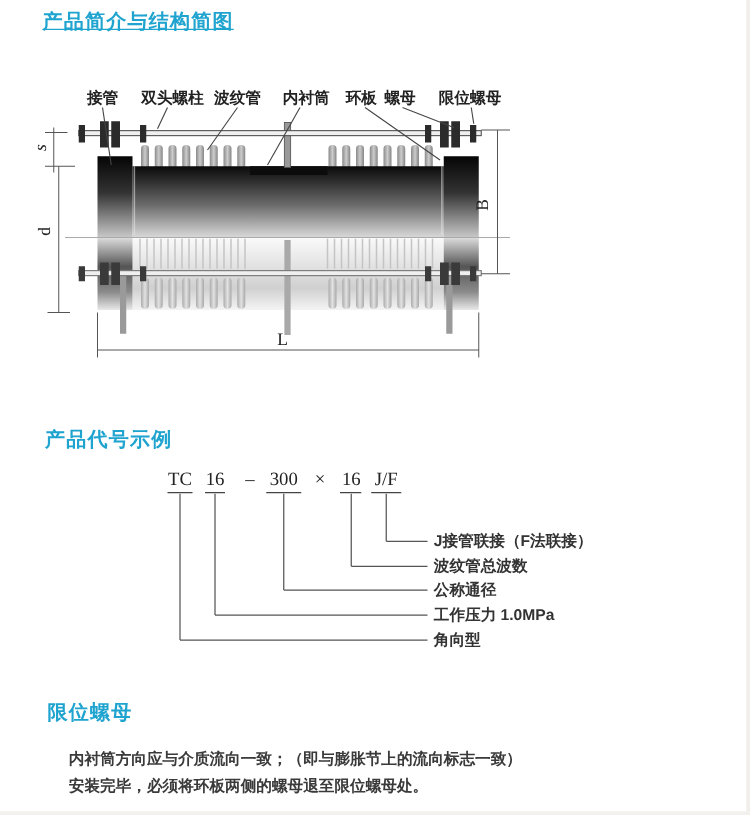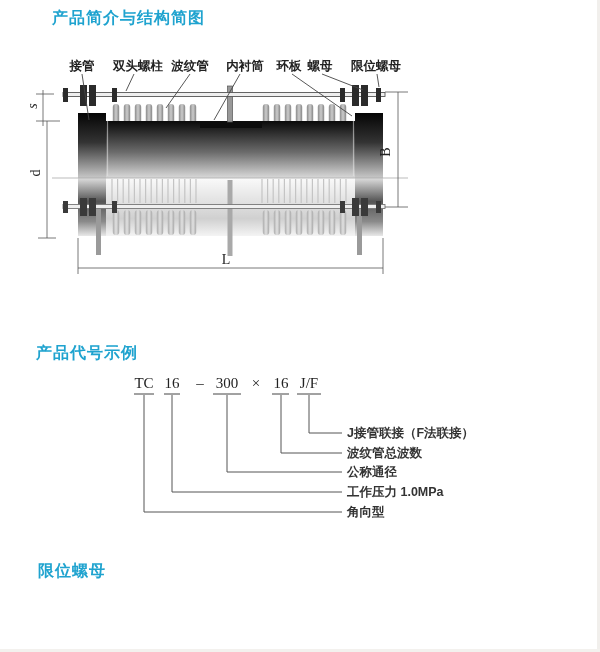--- a/index.html
+++ b/index.html
@@ -7,24 +7,24 @@
     width:600px;height:652px;position:relative;overflow:hidden;
     background:#ffffff;
     font-family:"Liberation Sans", sans-serif;
   }
   .edge-right{position:absolute;right:0;top:0;width:3px;height:652px;background:#f1efec;}
   .edge-bottom{position:absolute;left:0;bottom:0;width:600px;height:3px;background:#f3f1ee;}
   .heading{
     position:absolute;color:#1FA3CF;font-weight:bold;font-size:16px;
     letter-spacing:1px;line-height:17px;
   }
-  #heading-intro{left:52px;top:9px;}
+  #heading-intro{left:34px;top:9px;text-decoration:underline;}
   #heading-code{left:36px;top:344px;}
   #heading-install{left:38px;top:562px;}
-  #diagram-wrap{position:absolute;left:30px;top:46px;width:450px;height:245px;}
+  #diagram-wrap{position:absolute;left:30px;top:58px;width:450px;height:245px;}
   #codetree-wrap{position:absolute;left:125px;top:372px;width:460px;height:165px;text-decoration:underline;}
   #install-text{
     position:absolute;left:55px;top:596px;width:490px;
     font-size:12.5px;font-weight:600;color:#3a3a3a;line-height:22px;
   }
   svg text.part-label{font-family:"Liberation Sans",sans-serif;font-size:12.5px;font-weight:700;fill:#222;}
   svg text.dim-letter{font-family:"Liberation Serif",serif;font-size:14px;fill:#222;}
   svg text.code-seg{font-family:"Liberation Serif",serif;font-size:15px;fill:#222;}
   svg text.callout{font-family:"Liberation Sans",sans-serif;font-size:12.5px;font-weight:600;fill:#333;}
 </style>
@@ -278,13 +278,15 @@
     <text class="callout" x="222" y="85">波纹管总波数</text>
     <text class="callout" x="222" y="104">公称通径</text>
     <text class="callout" x="222" y="124">工作压力 1.0MPa</text>
     <text class="callout" x="222" y="144">角向型</text>
   </g>
 </svg>
 </div>
 
 <div id="heading-install" class="heading">限位螺母</div>
 <div id="install-text">
+  <div>内衬筒方向应与介质流向一致；（即与膨胀节上的流向标志一致）</div>
+  <div>安装完毕，必须将环板两侧的螺母退至限位螺母处。</div>
 </div>
 
 </body></html>

